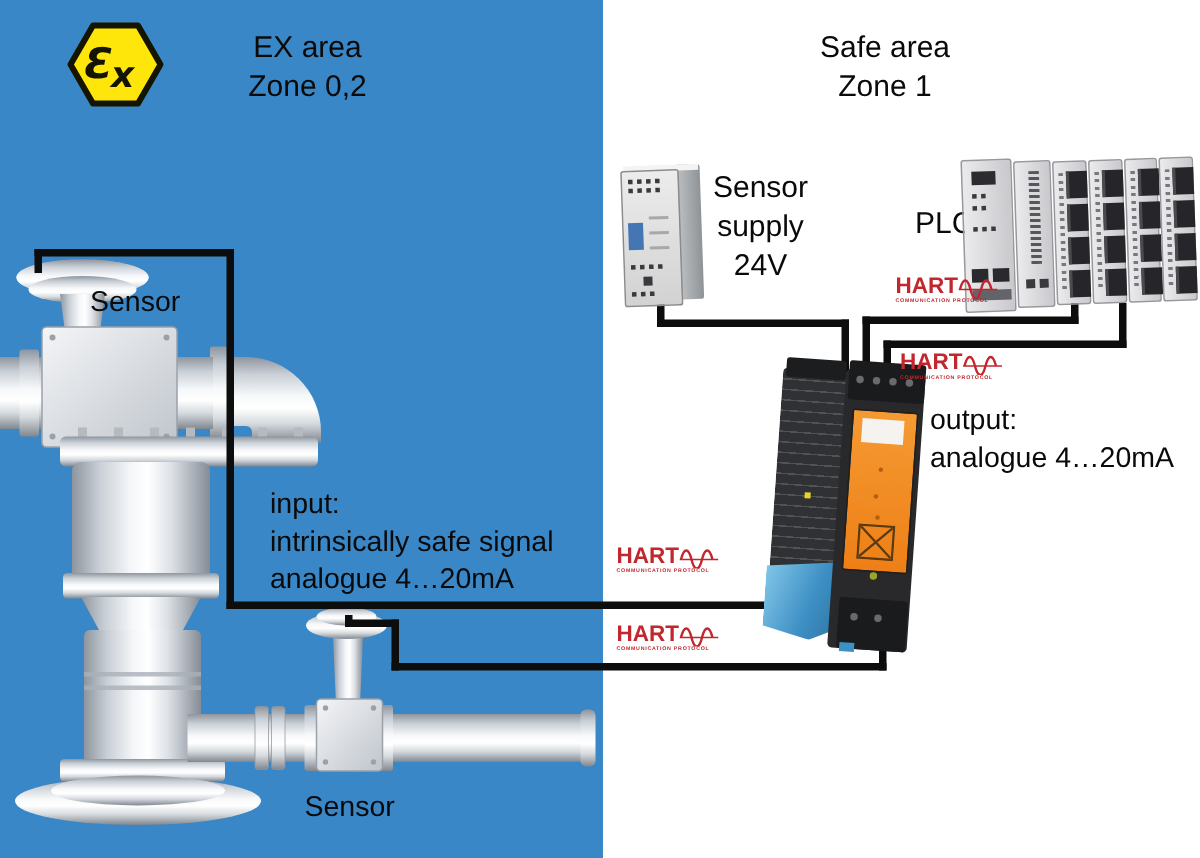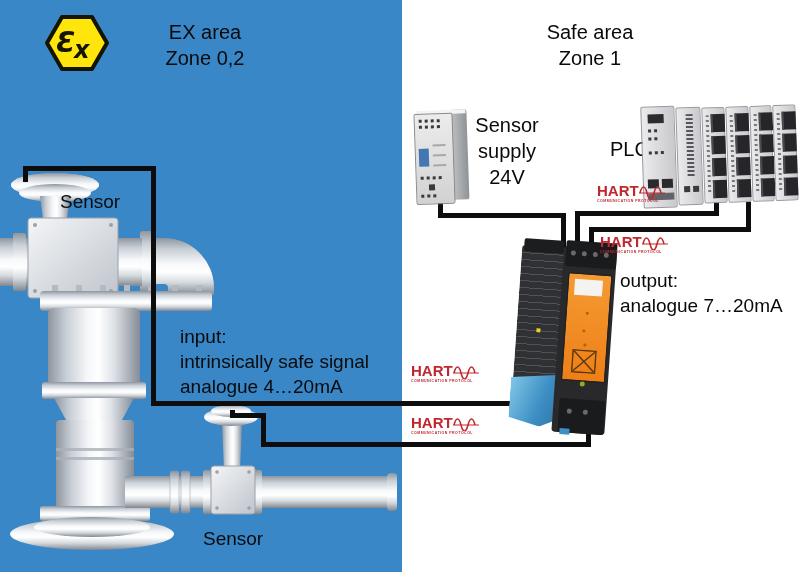--- a/index.html
+++ b/index.html
@@ -186,21 +186,21 @@
 <div class="wire" style="left:746px;top:202px;width:5px;height:30px"></div>
 <div class="wire" style="left:589px;top:227px;width:162px;height:5px"></div>
 <div class="wire" style="left:589px;top:227px;width:5px;height:33px"></div>
 
 <div class="abs lbl" style="left:60px;top:189px;z-index:4">Sensor</div>
 <div class="abs lbl" style="left:203px;top:526px;z-index:4">Sensor</div>
 <div class="abs lbl" style="left:180px;top:324px;z-index:4">input:
 intrinsically safe signal
 analogue 4…20mA</div>
 <div class="abs lbl" style="left:620px;top:268px;z-index:4">output:
-analogue 7…20mA</div>
+analogue 4…20mA</div>
 <div class="abs zone-title" style="left:452px;top:112px;width:110px;z-index:4">Sensor
 supply
 24V</div>
 <div class="abs lbl" style="left:610px;top:137px;font-size:20px;z-index:4">PLC</div>
 
 <div class="hart" style="left:597px;top:184px">
   <div class="hart-top">
       <span class="hart-word">HART</span>
     <svg width="26" height="15" viewBox="0 0 26 15">
       <path d="M0,9 L26,9" stroke="#c1272d" stroke-width="1"></path>

